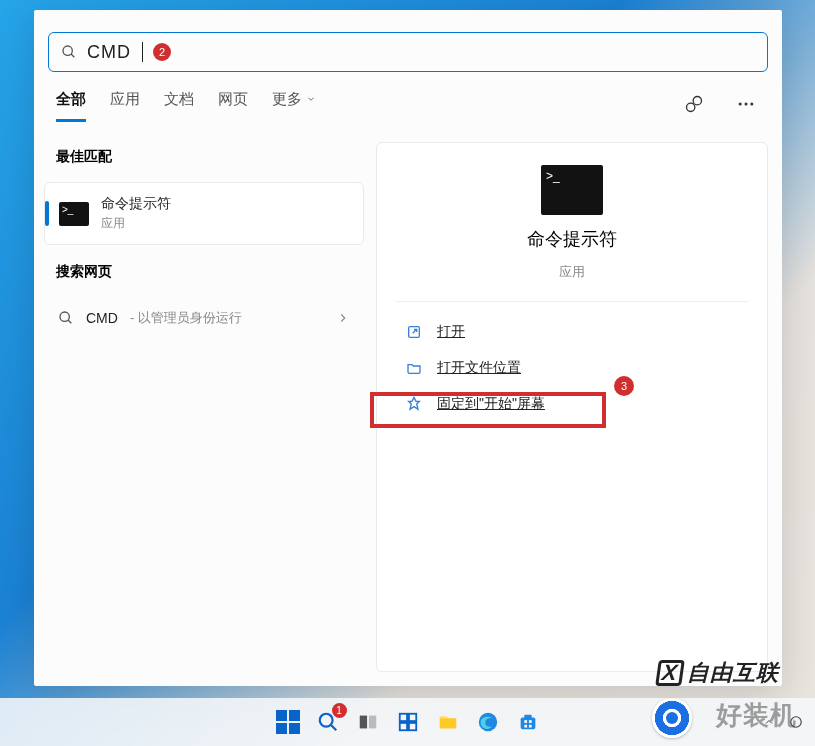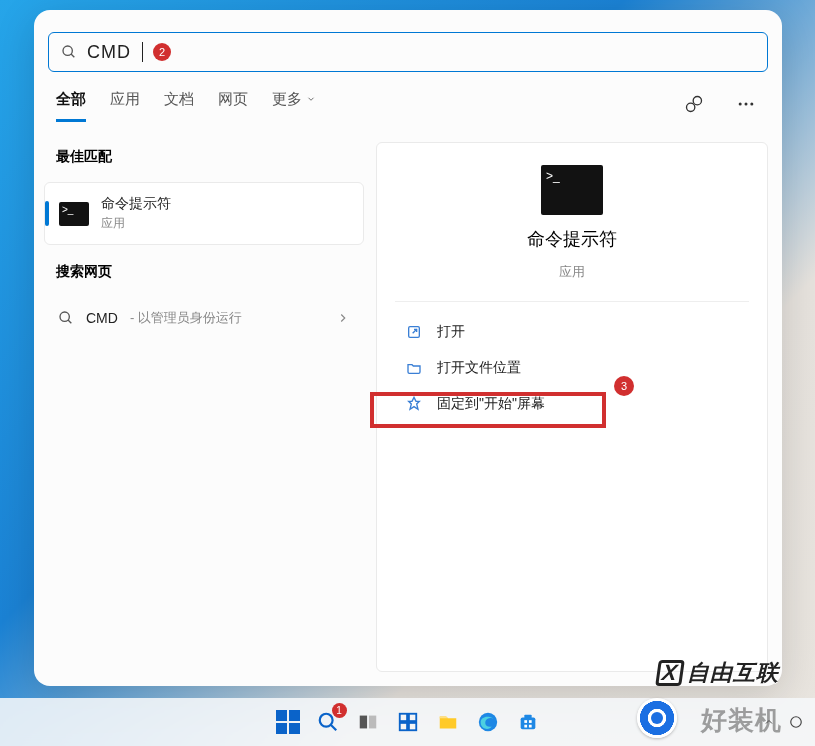--- a/index.html
+++ b/index.html
@@ -3,21 +3,21 @@
   <meta charset="utf-8">
   <style>
     * { margin:0; padding:0; box-sizing:border-box; font-family:"Segoe UI","Microsoft YaHei",Arial,sans-serif; }
     body {
       width:815px; height:746px; overflow:hidden;
       background:linear-gradient(135deg,#26a5e9 0%,#1b82d4 40%,#e6e2dd 70%,#e9e5df 100%);
       position:relative;
     }
     .search-panel {
       position:absolute; left:34px; top:10px; width:748px; height:676px;
-      background:#fcfcfc; border-radius:16px; box-shadow:0 10px 40px rgba(0,0,0,.15);
+      background:#fcfcfc; border-radius:2px; box-shadow:0 10px 40px rgba(0,0,0,.15);
       display:flex; flex-direction:column;
     }
     .search-field {
       margin:22px 14px 0 14px; height:40px;
       border:1px solid #0078d4; border-radius:6px;
       display:flex; align-items:center; padding:0 12px; gap:10px;
     }
     .search-field .qtext { font-size:18px; color:#222; letter-spacing:1px; }
     .cursor { display:inline-block; width:1px; height:20px; background:#222; margin-left:1px; }
     .badge-circle { width:18px; height:18px; border-radius:50%; background:#d12f2f; color:#fff; font-size:11px; display:inline-flex; align-items:center; justify-content:center; }
@@ -45,40 +45,40 @@
     .webrow .hint { color:#888; font-size:13px; }
     .webrow .chev { margin-left:auto; color:#888; }
     .preview-top { display:flex; flex-direction:column; align-items:center; gap:12px; padding-bottom:14px; }
     .big-thumb { width:62px; height:50px; background:#121212; border-radius:2px; position:relative; }
     .big-thumb::after { content:">_"; color:#fff; font-size:12px; position:absolute; top:4px; left:5px; }
     .pv-title { font-size:18px; }
     .pv-sub { font-size:13px; color:#888; }
     .divider { height:1px; background:#eee; margin:6px 18px; }
     .action-list { padding:6px 0; }
     .action {
-      display:flex; align-items:center; gap:14px; padding:9px 28px; font-size:14px; color:#222; position:relative;
+      display:flex; align-items:center; gap:14px; padding:9px 28px; font-size:14px; color:#222; position:relative;text-decoration:underline;
     }
     .action .aicon { width:18px; height:18px; display:inline-flex; align-items:center; justify-content:center; color:#3a7fd5; }
     .hl-box { position:absolute; border:4px solid #d12f2f; pointer-events:none; }
     .hl-run { left:370px; top:392px; width:236px; height:36px; }
     .hl-badge3 { left:614px; top:376px; width:20px; height:20px; border:none; background:#d12f2f; color:#fff; border-radius:50%; font-size:11px; display:flex; align-items:center; justify-content:center; }
     .taskbar {
       position:absolute; left:0; right:0; bottom:0; height:48px;
       background:rgba(245,247,249,.88); backdrop-filter:blur(6px);
       display:flex; align-items:center;
     }
     .tb-center { position:absolute; left:50%; transform:translateX(-50%); display:flex; gap:10px; align-items:center; }
     .tb-item { width:30px; height:30px; border-radius:4px; display:inline-flex; align-items:center; justify-content:center; }
     .tb-right { position:absolute; right:12px; display:flex; gap:14px; align-items:center; color:#444; font-size:12px; }
     .tb-badge { position:absolute; top:-4px; right:-4px; width:15px; height:15px; border-radius:50%; background:#d12f2f; color:#fff; font-size:10px; display:flex; align-items:center; justify-content:center; }
     .start-sq { display:grid; grid-template-columns:1fr 1fr; grid-template-rows:1fr 1fr; gap:2px; width:24px; height:24px; }
     .start-sq span { background:#0a63c9; }
     .watermark1 { position:absolute; right:36px; bottom:58px; font-size:22px; font-weight:800; font-style:italic; color:#222; letter-spacing:1px; text-shadow:0 1px 0 #fff; }
     .watermark1 .x { display:inline-flex; align-items:center; justify-content:center; width:26px; height:26px; border:3px solid #222; border-radius:4px; margin-right:4px; transform:skewX(-8deg); }
-    .watermark2 { position:absolute; right:33px; bottom:8px; display:flex; align-items:flex-end; gap:24px; color:#3a3a3a; }
+    .watermark2 { position:absolute; right:18px; bottom:8px; display:flex; align-items:flex-start; gap:24px; color:#3a3a3a; }
     .wm2-ring { width:40px; height:40px; border-radius:50%; background:radial-gradient(circle,#fff 32%,#1b6fe2 33% 60%,#fff 61%); display:flex; align-items:center; justify-content:center; box-shadow:0 1px 3px rgba(0,0,0,.25); }
     .wm2-ring .dot { width:12px; height:12px; border-radius:50%; background:#1b6fe2; }
     .wm2-txt { font-size:26px; font-weight:700; color:#555; letter-spacing:1px; opacity:.55; }
     svg { display:block; }
   </style>
 </head>
 <body>
 
 <div class="search-panel">
 

